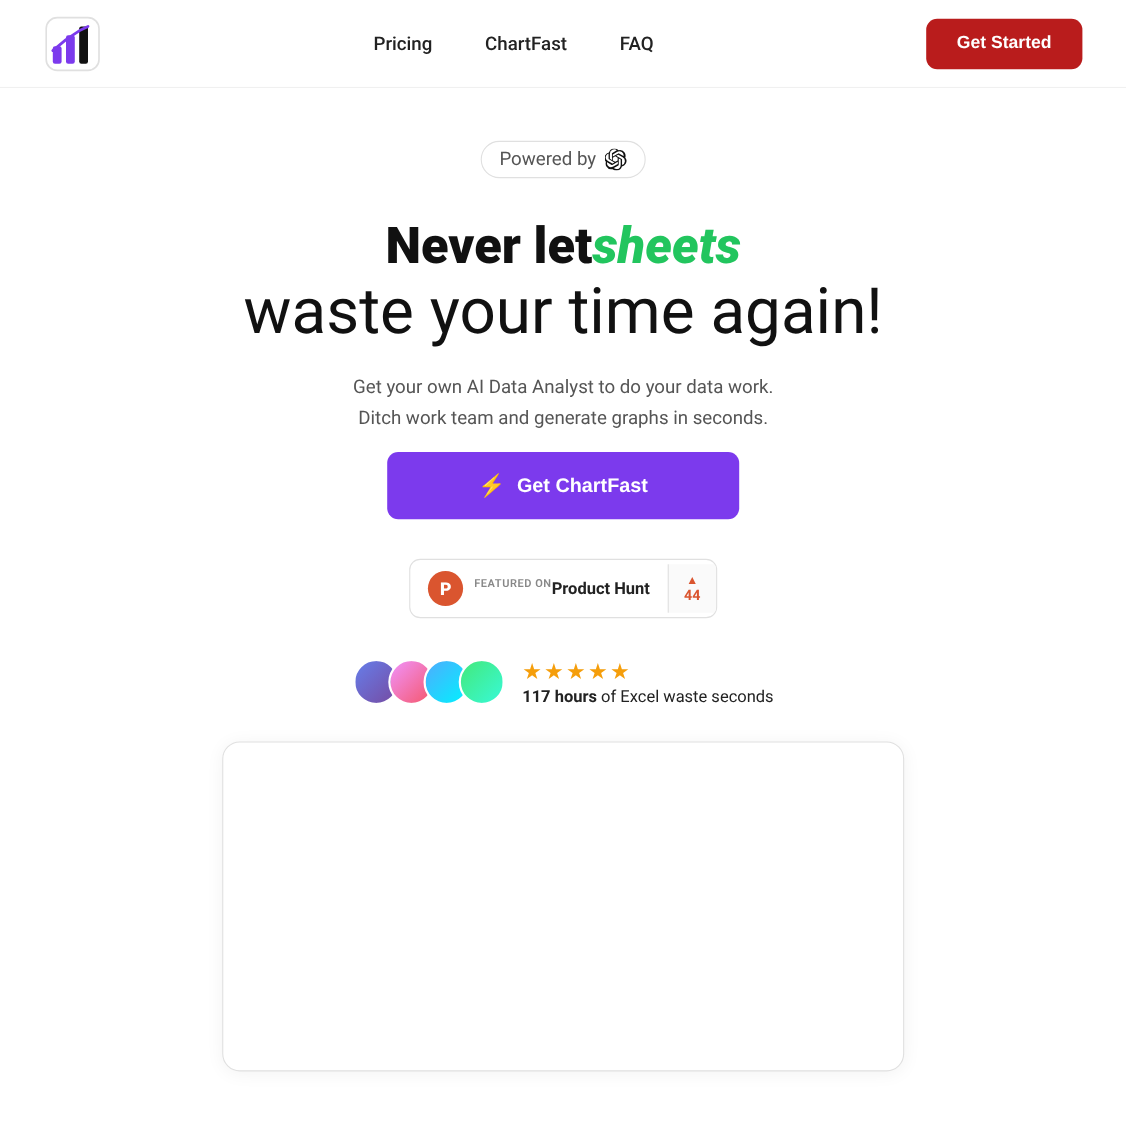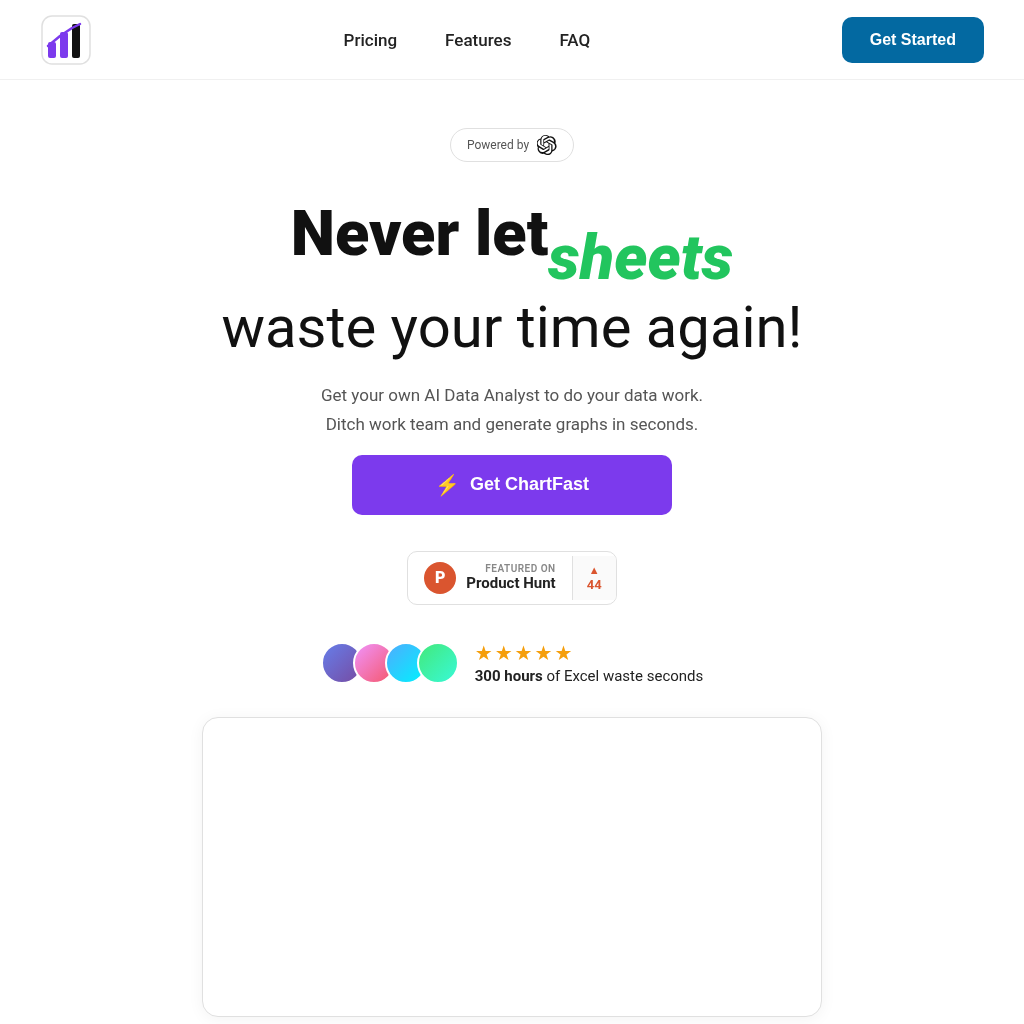--- a/index.html
+++ b/index.html
@@ -33,21 +33,21 @@
       gap: 48px;
       list-style: none;
     }
     .nav-links a {
       text-decoration: none;
       color: #222;
       font-size: 17px;
       font-weight: 500;
     }
     .nav-cta {
-      background: #0369a1;
+      background: #b91c1c;
       color: #fff;
       border: none;
       border-radius: 10px;
       padding: 14px 28px;
       font-size: 16px;
       font-weight: 600;
       cursor: pointer;
     }
 
     
@@ -60,47 +60,46 @@
     }
 
     
     .powered-by-badge {
       display: flex;
       align-items: center;
       gap: 8px;
       border: 1px solid #e0e0e0;
       border-radius: 999px;
       padding: 6px 16px;
-      font-size: 12px;
+      font-size: 17px;
       color: #555;
       margin-bottom: 36px;
     }
     .openai-icon {
       width: 20px;
       height: 20px;
     }
 
     
     .hero-headline {
       text-align: center;
       margin-bottom: 20px;
       line-height: 1.15;
     }
     .hero-line1 {
-      font-size: 63px;
+      font-size: 46px;
       font-weight: 900;
       color: #111;
       display: flex;
-      align-items: flex-start;
+      align-items: flex-end;
       justify-content: center;
     }
     .hero-line1 .sheets-word {
       color: #22c55e;
       font-style: italic;
-      margin-top: 24px;
     }
     .hero-line2 {
       font-size: 58px;
       font-weight: 400;
       color: #111;
       text-align: center;
     }
 
     
     .hero-sub {
@@ -157,22 +156,21 @@
       border-radius: 50%;
       display: flex;
       align-items: center;
       justify-content: center;
       color: #fff;
       font-weight: 900;
       font-size: 16px;
     }
     .ph-text {
       display: flex;
-      flex-direction: column;
-      text-align: right;
+      flex-direction: row;
     }
     .ph-featured {
       font-size: 10px;
       color: #888;
       letter-spacing: 0.05em;
       text-transform: uppercase;
       font-weight: 600;
     }
     .ph-name {
       font-size: 15px;
@@ -263,21 +261,21 @@
       <rect x="8" y="28" width="8" height="16" rx="2" fill="#7c3aed"></rect>
       <rect x="20" y="18" width="8" height="26" rx="2" fill="#7c3aed"></rect>
       <rect x="32" y="10" width="8" height="34" rx="2" fill="#111"></rect>
 
       <polyline points="8,32 20,22 32,14 40,10" stroke="#7c3aed" stroke-width="2.5" fill="none" stroke-linecap="round" stroke-linejoin="round"></polyline>
     </svg>
   </div>
 
   <ul class="nav-links">
     <li><a href="#pricing">Pricing</a></li>
-    <li><a href="#features">Features</a></li>
+    <li><a href="#features">ChartFast</a></li>
     <li><a href="#faq">FAQ</a></li>
   </ul>
 
   <button class="nav-cta">Get Started</button>
 </nav>
 
 <main>
 
   <div class="powered-by-badge">
     <span>Powered by</span>
@@ -328,20 +326,20 @@
     </div>
     <div class="reviews-text">
       <div class="stars">
         <span class="star">★</span>
         <span class="star">★</span>
         <span class="star">★</span>
         <span class="star">★</span>
         <span class="star">★</span>
       </div>
       <div class="review-desc">
-        <span class="review-bold">300 hours</span><span> of Excel waste seconds</span>
+        <span class="review-bold">117 hours</span><span> of Excel waste seconds</span>
       </div>
     </div>
   </div>
 
   <div class="demo-card"></div>
 
 </main>
 
 </body></html>

